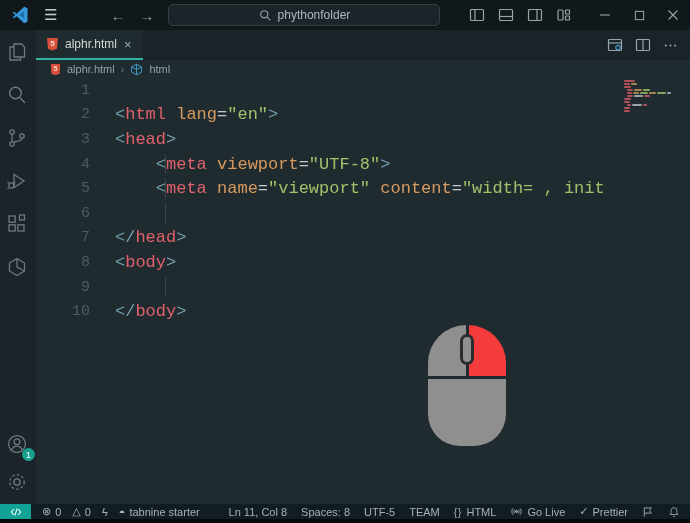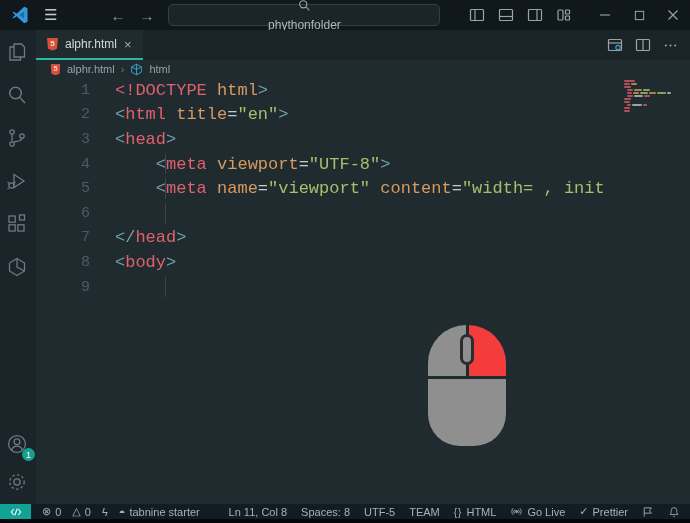--- a/index.html
+++ b/index.html
@@ -10,21 +10,21 @@
   
   .titlebar { position:absolute; left:0; top:0; width:690px; height:30px;
               background:#10181c; display:flex; align-items:center; color:#9aa6aa; }
   .vscode-logo { width:20px; height:20px; margin-left:10px; }
   .menu-btn { margin-left:14px; color:#c2cacd; font-size:15px; letter-spacing:1px; cursor:pointer; }
   .nav-arrows { margin-left:52px; display:flex; gap:14px; font-size:15px; color:#8d999d; }
   .nav-arrows span { cursor:pointer; }
   .searchbox { margin-left:14px; width:272px; height:22px; background:#1b2428;
                border:1px solid #343f44; border-radius:5px; display:flex;
                align-items:center; justify-content:center; gap:6px;
-               color:#aeb8bb; font-size:12px; cursor:pointer;flex-direction:column; }
+               color:#aeb8bb; font-size:12px; cursor:pointer; }
   .layout-icons { margin-left:auto; display:flex; gap:13px; margin-right:16px; }
   .win-controls { display:flex; gap:0; }
   .win-controls .ic { width:34px; height:30px; display:flex; align-items:center; justify-content:center; }
   .ic { display:inline-flex; align-items:center; justify-content:center; color:#99a5a9; cursor:pointer; }
   .ic svg { display:block; }
 
   
   .activitybar { position:absolute; left:0; top:30px; width:36px; height:474px;
                  background:#1b2428; display:flex; flex-direction:column; align-items:center; }
   .act-top { display:flex; flex-direction:column; gap:17px; margin-top:10px; }
@@ -264,29 +264,30 @@
       <svg width="13" height="13" viewBox="0 0 16 16" fill="none" stroke="currentColor" stroke-width="1.2">
           <path d="M8 1.5l6 3.2v6.6L8 14.5l-6-3.2V4.7z"></path>
           <path d="M8 1.5v13M2 4.7l6 3.2 6-3.2"></path>
         </svg>
     </span>
     <span class="crumb">html</span>
   </div>
 
   <div class="editor">
     <div class="codewrap" id="codewrap">
-        <div class="line"><span class="ln">1</span><span class="codetxt"><span class="tk-tag">&lt;!DOCTYPE</span><span class="tk-attr"> html</span><span class="tk-punct">&gt;</span></span></div>
-        <div class="line"><span class="ln">2</span><span class="codetxt"><span class="tk-punct">&lt;</span><span class="tk-tag">html</span><span class="tk-plain"> </span><span class="tk-attr">title</span><span class="tk-plain">=</span><span class="tk-str">"en"</span><span class="tk-punct">&gt;</span></span></div>
+        <div class="line"><span class="ln">1</span></div>
+        <div class="line"><span class="ln">2</span><span class="codetxt"><span class="tk-punct">&lt;</span><span class="tk-tag">html</span><span class="tk-plain"> </span><span class="tk-attr">lang</span><span class="tk-plain">=</span><span class="tk-str">"en"</span><span class="tk-punct">&gt;</span></span></div>
         <div class="line"><span class="ln">3</span><span class="codetxt"><span class="tk-punct">&lt;</span><span class="tk-tag">head</span><span class="tk-punct">&gt;</span></span></div>
         <div class="line"><span class="ln">4</span><span class="indent-guide"></span><span class="codetxt"><span class="tk-plain">    </span><span class="tk-punct">&lt;</span><span class="tk-tag">meta</span><span class="tk-attr"> viewport</span><span class="tk-plain">=</span><span class="tk-str">"UTF-8"</span><span class="tk-punct">&gt;</span></span></div>
         <div class="line"><span class="ln">5</span><span class="indent-guide"></span><span class="codetxt"><span class="tk-plain">    </span><span class="tk-punct">&lt;</span><span class="tk-tag">meta</span><span class="tk-attr"> name</span><span class="tk-plain">=</span><span class="tk-str">"viewport"</span><span class="tk-attr"> content</span><span class="tk-plain">=</span><span class="tk-str">"width= , init</span></span></div>
         <div class="line"><span class="ln">6</span><span class="indent-guide"></span></div>
         <div class="line"><span class="ln">7</span><span class="codetxt"><span class="tk-punct">&lt;/</span><span class="tk-tag">head</span><span class="tk-punct">&gt;</span></span></div>
         <div class="line"><span class="ln">8</span><span class="codetxt"><span class="tk-punct">&lt;</span><span class="tk-tag">body</span><span class="tk-punct">&gt;</span></span></div>
         <div class="line"><span class="ln">9</span><span class="indent-guide"></span></div>
+        <div class="line"><span class="ln">10</span><span class="codetxt"><span class="tk-punct">&lt;/</span><span class="tk-tag">body</span><span class="tk-punct">&gt;</span></span></div>
       </div>
     <div class="minimap" id="minimap">
         <div class="mm-row" style="padding-left: 0px;">
           <span class="mm-seg mm-red" style="width: 11px;"></span>
         </div>
         <div class="mm-row" style="padding-left: 0px;">
           <span class="mm-seg mm-red" style="width: 6px;"></span>
           <span class="mm-seg mm-orange" style="width: 6px;"></span>
         </div>
         <div class="mm-row" style="padding-left: 0px;">

